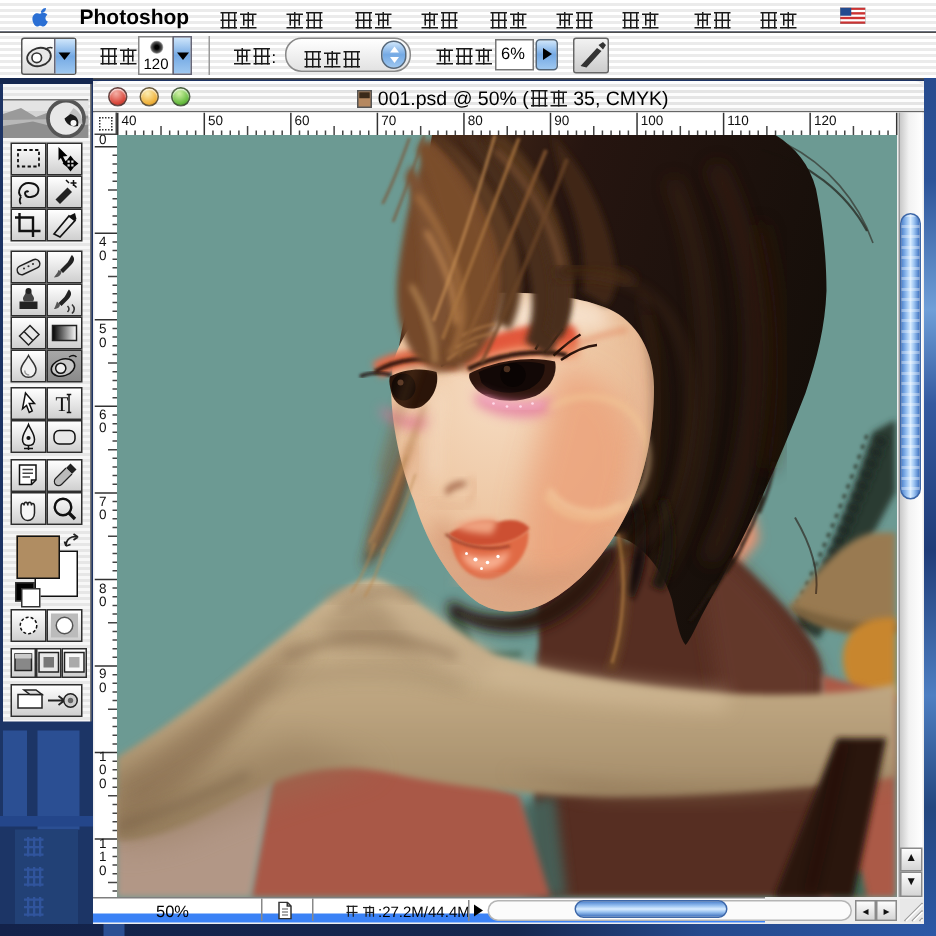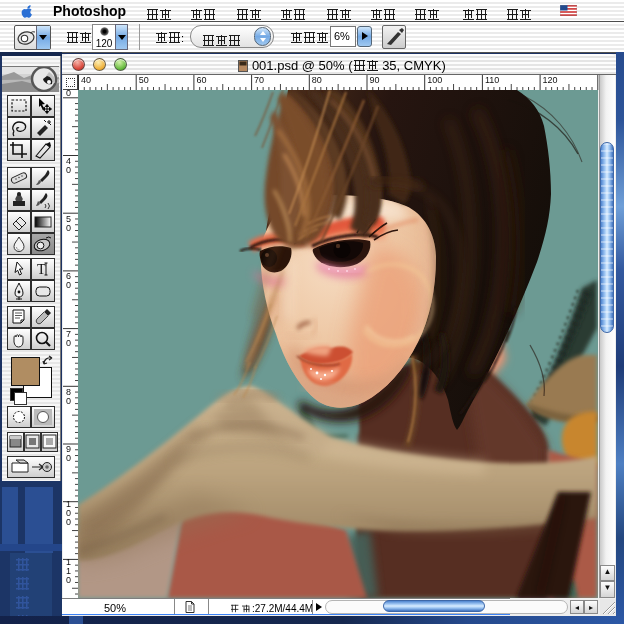--- a/index.html
+++ b/index.html
@@ -48,21 +48,21 @@
 #hruler{left:16px;top:21px;width:522px;height:15px;background:#fff;}
 #vruler{left:1px;top:36px;width:15px;height:508px;background:#fff;}
 
 #canvasarea{left:16px;top:36px;width:520px;height:508px;background:#6c9a93;overflow:hidden;}
 
 #vtrack{left:537px;top:21px;width:16px;height:523px;background:linear-gradient(to right,#c9c9c9,#f2f2f2 40%,#ffffff);border-left:1px solid #9a9a9a;box-sizing:border-box;}
 #vthumb{left:538px;top:88px;width:14px;height:191px;border-radius:7px;border:1px solid #3d67a8;box-sizing:border-box;background:linear-gradient(to right,#4e84cf,#9cc4f2 30%,#d8ecff 50%,#9cc4f2 70%,#3f72bf);}
 #vthumb:after{content:"";position:absolute;left:0;top:0;right:0;bottom:0;border-radius:7px;background:repeating-linear-gradient(to bottom,rgba(255,255,255,.35) 0 2px,rgba(255,255,255,0) 2px 7px);}
 .sbbtn{position:absolute;background:linear-gradient(to bottom,#fdfdfd,#d5d5d5);border:1px solid #8a8a8a;box-sizing:border-box;font-size:8px;line-height:12px;text-align:center;color:#111;}
 
-#statusbar{left:0;top:544px;width:448px;height:17px;background:#fff;border-top:1px solid #7e7e7e;border-bottom:1px solid #3b82f6;box-sizing:border-box;font-size:11px;color:#000;}
+#statusbar{left:0;top:544px;width:448px;height:17px;background:#fff;border-top:1px solid #7e7e7e;border-bottom:6px solid #3b82f6;box-sizing:border-box;font-size:11px;color:#000;}
 #htrack{position:absolute;left:263px;top:1px;width:243px;height:14px;border-radius:7px;background:#fbfbfb;border:1px solid #b5b5b5;box-sizing:border-box;}
 #hthumb{position:absolute;left:58px;top:0px;width:102px;height:12px;border-radius:6px;border:1px solid #3d67a8;box-sizing:border-box;background:linear-gradient(to bottom,#4e84cf,#9cc4f2 30%,#d8ecff 50%,#9cc4f2 70%,#3f72bf);}
 
 #deskleft{left:0;top:481px;width:62px;height:143px;background:#1c3566;overflow:hidden;}
 #deskbottom{left:0;top:616px;width:624px;height:8px;background:linear-gradient(to right,#13224a 0%,#16284f 55%,#25498c 75%,#2c58a6 100%);}
 #deskright{left:616px;top:52px;width:8px;height:572px;background:linear-gradient(to bottom,#274b8e 0%,#2d5499 12%,#6f9fd8 27%,#33599f 38%,#1f3c78 55%,#4e7fc2 72%,#24477f 85%,#2c58a6 100%);}
 #desktopstrip{left:0;top:52px;width:62px;height:4px;background:#16284f;}
 </style></head>
 <body>
 <div id="root">

